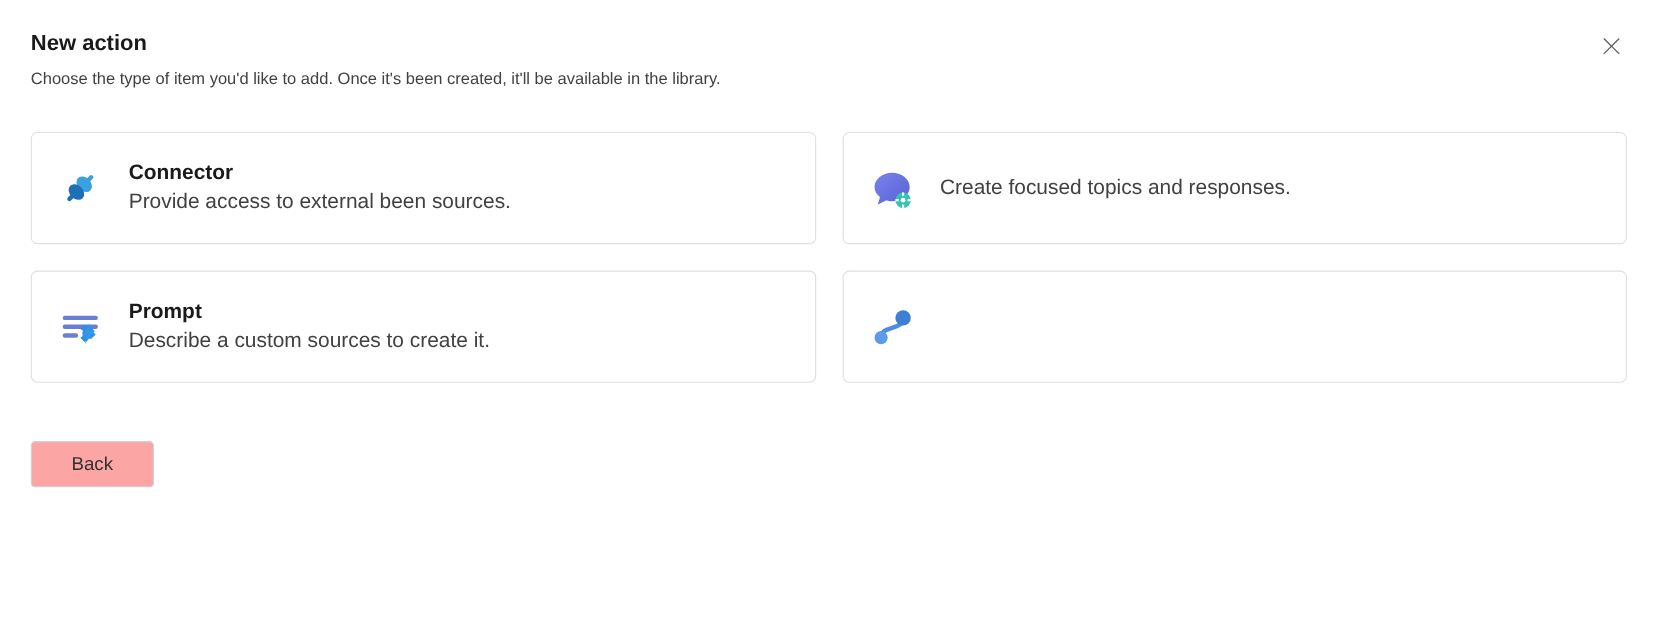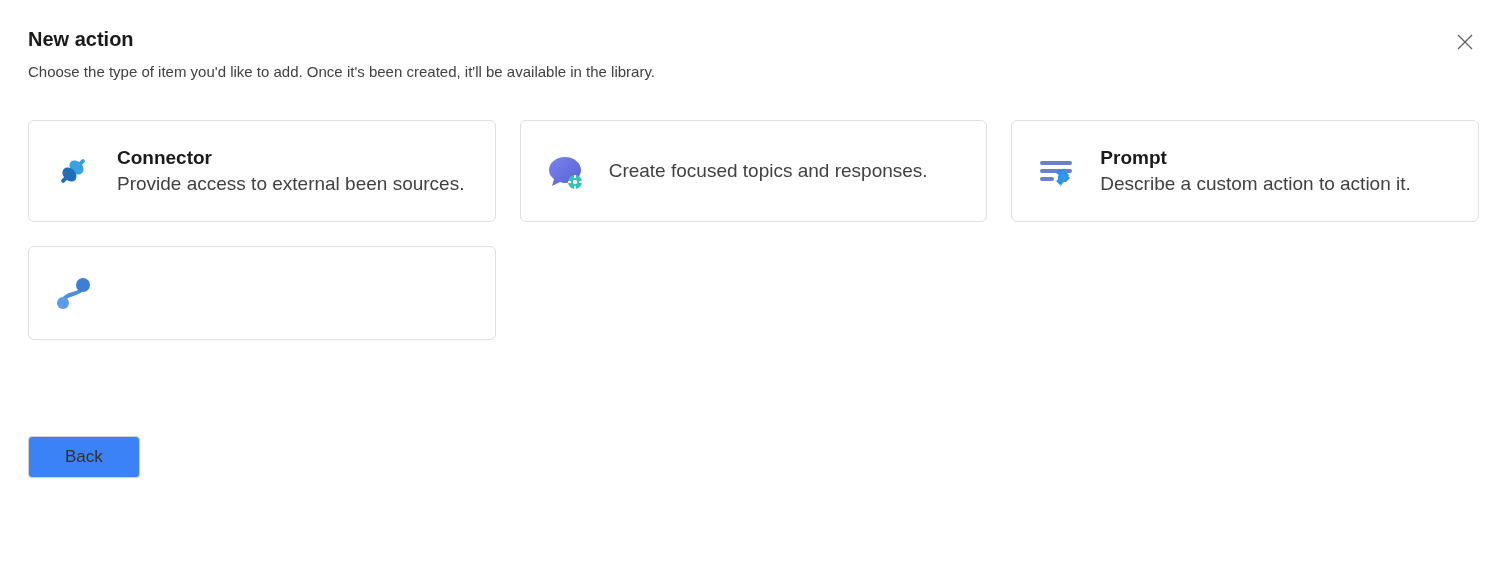--- a/index.html
+++ b/index.html
@@ -33,23 +33,23 @@
       align-items: center;
       justify-content: center;
     }
     .subtitle {
       font-size: 15px;
       color: #424140;
       margin-bottom: 40px;
     }
     .card-grid {
       display: grid;
-      grid-template-columns: 1fr 1fr 1fr;
+      grid-template-columns: 1fr 1fr;
       gap: 24px;
-      margin-bottom: 96px;
+      margin-bottom: 53px;
     }
     .card {
       border: 1px solid #e1dfdd;
       border-radius: 6px;
       padding: 26px 24px;
       display: flex;
       align-items: center;
       gap: 24px;
       cursor: pointer;
       background: #ffffff;
@@ -84,21 +84,21 @@
     .external-badge {
       color: #605e5c;
       display: inline-flex;
       align-items: center;
     }
     .footer {
       display: flex;
     }
     .back-btn {
       border: 1px solid #d1d1d1;
-      background: #3b82f6;
+      background: #fca5a5;
       border-radius: 4px;
       padding: 10px 36px;
       font-size: 17px;
       color: #323130;
       cursor: pointer;
       font-family: inherit;
     }
   </style>
 </head>
 <body>
@@ -175,21 +175,21 @@
         <polygon points="28,18 36,26 30,32 22,32 22,26" fill="none"></polygon>
         <polygon points="26,18 34,26 30,30 22,30 22,24" fill="#3091e6" transform="translate(0,1)"></polygon>
 
         <polygon points="29,17 23,27 27,27 24,36 33,24 28,24" fill="#3497e8"></polygon>
       </svg>
     </div>
     <div class="card-text">
       <div class="card-title-row">
         <span class="card-title">Prompt</span>
       </div>
-      <span class="card-desc">Describe a custom action to action it.</span>
+      <span class="card-desc">Describe a custom sources to create it.</span>
     </div>
   </div>
 
   <div class="card">
     <div class="card-icon">
       <svg width="40" height="40" viewBox="0 0 40 40">
         <path d="M 10 30 C 10 18 30 24 30 12" stroke="#4e8ede" stroke-width="4" fill="none" stroke-linecap="round"></path>
         <circle cx="30" cy="12" r="7" fill="#3e7fd6"></circle>
         <circle cx="10" cy="30" r="6" fill="#5b9ce8"></circle>
       </svg>

